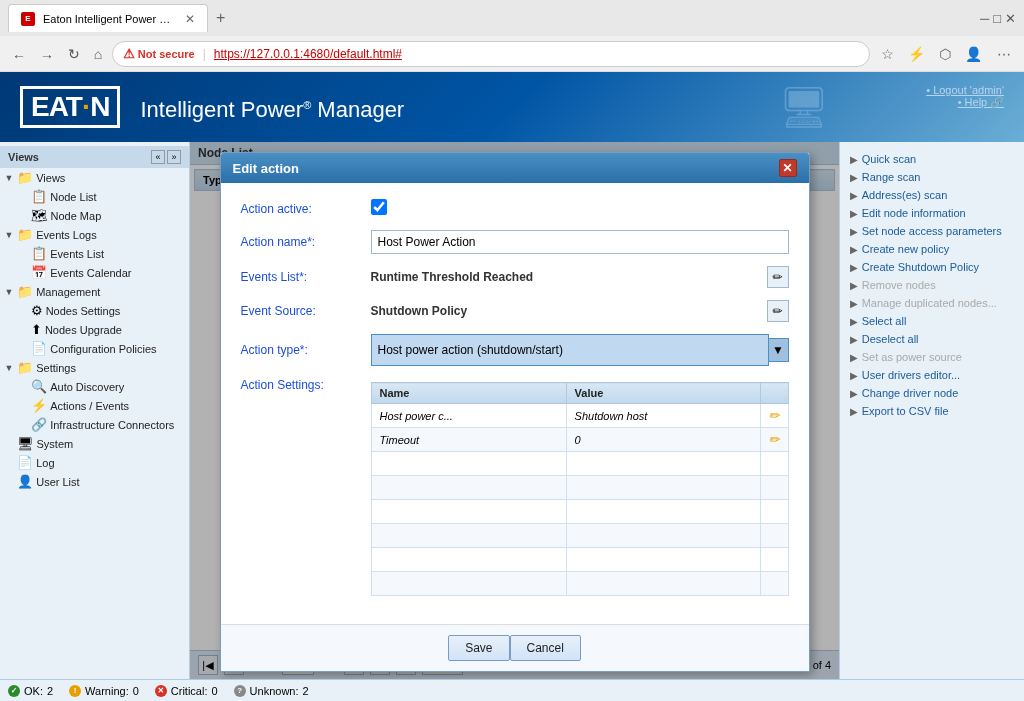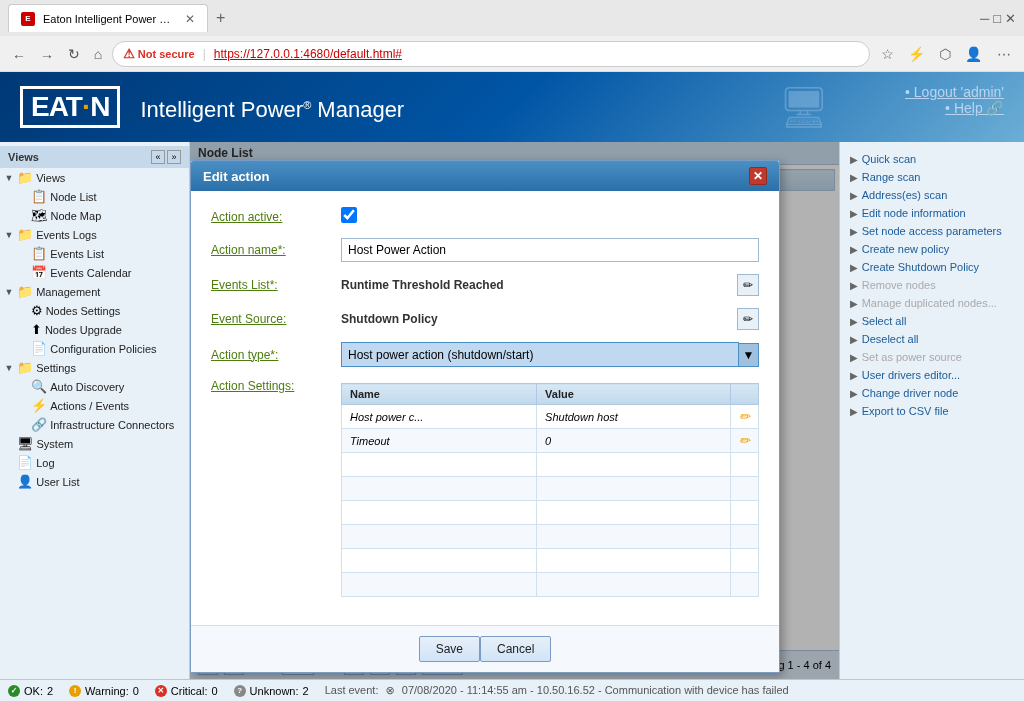--- a/index.html
+++ b/index.html
@@ -23,21 +23,21 @@
     .nav-icon-btn { background: none; border: none; cursor: pointer; font-size: 14px; color: #666; padding: 2px 5px; }
 
     
     .app-container { width: 1024px; height: 629px; display: flex; flex-direction: column; }
     .app-header { background: linear-gradient(135deg, #003875 0%, #0055a5 50%, #6baed6 100%); height: 70px; display: flex; align-items: center; padding: 0 20px; position: relative; }
     .app-logo { display: flex; align-items: flex-end; gap: 0; }
     .logo-text { color: white; font-size: 28px; font-weight: bold; letter-spacing: -1px; border: 3px solid white; padding: 2px 8px; }
     .app-title { color: white; font-size: 22px; margin-left: 20px; font-weight: 300; margin-top: 6px; }
     .app-title sup { font-size: 11px; }
     .header-user-info { position: absolute; right: 20px; top: 12px; text-align: right; }
-    .header-user-info a { color: #b8d4f0; font-size: 14px; display: block; margin-left: 24px; }
+    .header-user-info a { color: #b8d4f0; font-size: 11px; display: block; margin-left: 24px; }
 
     
     .main-area { display: flex; flex: 1; overflow: hidden; }
 
     
     .sidebar { width: 190px; background: #e8f0f8; border-right: 1px solid #b8cce4; overflow-y: auto; padding: 4px 0; flex-shrink: 0; }
     .sidebar-header { display: flex; justify-content: space-between; align-items: center; padding: 4px 8px; background: #c5d9ea; font-size: 11px; font-weight: bold; color: #333; }
     .sidebar-collapse-btns { display: flex; gap: 2px; }
     .sidebar-collapse-btn { background: none; border: 1px solid #999; cursor: pointer; font-size: 9px; width: 14px; height: 14px; display: flex; align-items: center; justify-content: center; }
     .tree-item { display: flex; align-items: center; padding: 2px 4px; cursor: pointer; gap: 3px; }
@@ -51,39 +51,39 @@
     .content-area { flex: 1; display: flex; flex-direction: column; position: relative; overflow: hidden; }
     .content-header { background: #d0e4f4; padding: 4px 8px; font-size: 12px; font-weight: bold; color: #333; border-bottom: 1px solid #b0c8e0; }
 
     
     .right-panel { width: 185px; background: #e8f0f8; border-left: 1px solid #b8cce4; padding: 8px 0; flex-shrink: 0; overflow-y: auto; }
     .right-panel-item { padding: 3px 10px; font-size: 11px; color: #1a5c9a; cursor: pointer; display: flex; align-items: center; gap: 4px; }
     .right-panel-item.disabled { color: #aaa; cursor: default; }
     .right-panel-arrow { color: #666; font-size: 10px; }
 
     
-    .modal-overlay { position: absolute; top: 0; left: 0; right: 0; bottom: 0; background: rgba(0,0,0,0.3); display: flex; align-items: flex-start; justify-content: flex-start; z-index: 100; padding-top: 18px; }
+    .modal-overlay { position: absolute; top: 0; left: 0; right: 0; bottom: 0; background: rgba(0,0,0,0.3); display: flex; align-items: flex-start; justify-content: center; z-index: 100; padding-top: 10px; }
     .modal { background: white; border: 1px solid #7a9cc4; box-shadow: 3px 3px 10px rgba(0,0,0,0.3); width: 590px; border-radius: 2px; }
     .modal-header { background: linear-gradient(to bottom, #4a90c4, #2a6fa8); padding: 6px 12px; display: flex; justify-content: space-between; align-items: center; border-radius: 2px 2px 0 0; }
     .modal-title { color: white; font-size: 13px; font-weight: bold; }
     .modal-close-btn { background: #c0392b; border: 1px solid #922b21; color: white; cursor: pointer; width: 18px; height: 18px; display: flex; align-items: center; justify-content: center; font-size: 12px; font-weight: bold; border-radius: 2px; }
     .modal-body { padding: 16px 20px; }
 
     .form-row { display: flex; align-items: center; margin-bottom: 12px; }
-    .form-label { width: 130px; font-size: 12px; color: #4d7c0f; flex-shrink: 0; text-decoration: underline; }
+    .form-label { width: 130px; font-size: 12px; color: #1d4ed8; flex-shrink: 0; }
     .form-control { flex: 1; }
     .form-checkbox { width: 16px; height: 16px; }
     .form-input { width: 100%; height: 24px; border: 1px solid #a0b8d0; padding: 2px 6px; font-size: 12px; }
 
     .events-list-container { flex: 1; display: flex; align-items: center; gap: 20px; }
     .events-list-text { font-size: 12px; font-weight: bold; color: #333; flex: 1; }
     .icon-btn { background: #e8f0f8; border: 1px solid #a0b8d0; cursor: pointer; width: 22px; height: 22px; display: flex; align-items: center; justify-content: center; font-size: 12px; }
 
     .action-type-row { flex: 1; display: flex; align-items: center; gap: 0; }
-    .select-highlight { background: #c0d8f0; border: 1px solid #4a90c4; padding: 2px 6px; height: 25px; flex: 1; font-size: 12px; color: #000; display: flex; align-items: center; }
+    .select-highlight { background: #c0d8f0; border: 1px solid #4a90c4; padding: 2px 6px; height: 32px; flex: 1; font-size: 12px; color: #000; display: flex; align-items: center; }
     .select-arrow { background: #a0c0e0; border: 1px solid #4a90c4; border-left: none; height: 24px; width: 20px; display: flex; align-items: center; justify-content: center; cursor: pointer; }
 
     
     .modal-table { width: 100%; border-collapse: collapse; margin-top: 4px; border: 1px solid #b0c8e0; }
     .modal-table th { background: linear-gradient(to bottom, #d8e8f4, #c0d8ec); font-size: 11px; font-weight: bold; padding: 4px 8px; text-align: left; border: 1px solid #b0c8e0; color: #222; }
     .modal-table td { padding: 4px 8px; font-size: 11px; border: 1px solid #d0e0ec; background: white; font-style: italic; }
     .modal-table tr:nth-child(even) td { background: #f5f9fd; }
     .edit-cell { width: 28px; text-align: center; }
     .edit-icon { color: #e8a000; font-size: 13px; cursor: pointer; }
 
@@ -501,19 +501,14 @@
     <div class="status-item">
       <span class="status-circle" style="background: #d93025;">✕</span>
       <span>Critical:</span>
       <span>0</span>
     </div>
     <div class="status-item">
       <span class="status-circle" style="background: #888;">?</span>
       <span>Unknown:</span>
       <span>2</span>
     </div>
-    <div class="status-event">
-      <span>Last event:</span>
-      <span style="margin-left:4px;">⊗</span>
-      <span style="margin-left:4px;">07/08/2020 - 11:14:55 am - 10.50.16.52 - Communication with device has failed</span>
-    </div>
   </div>
 </div>
 
 </body></html>

